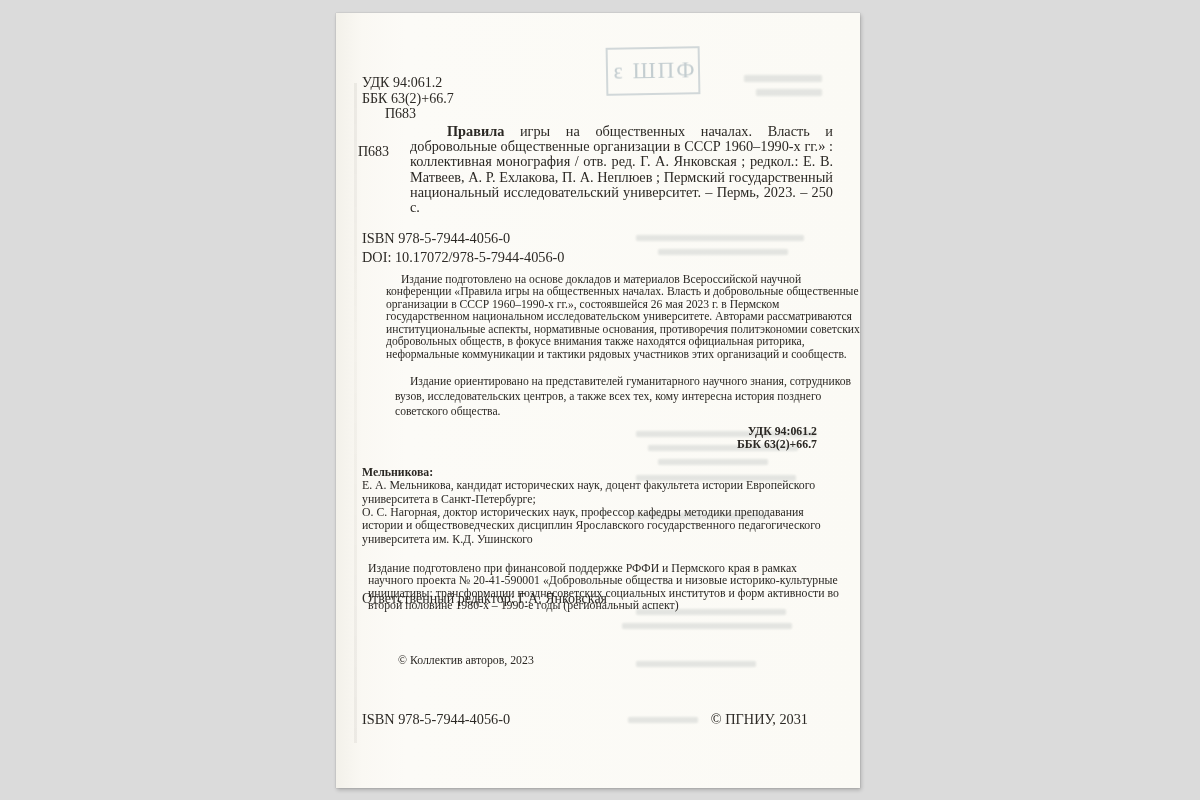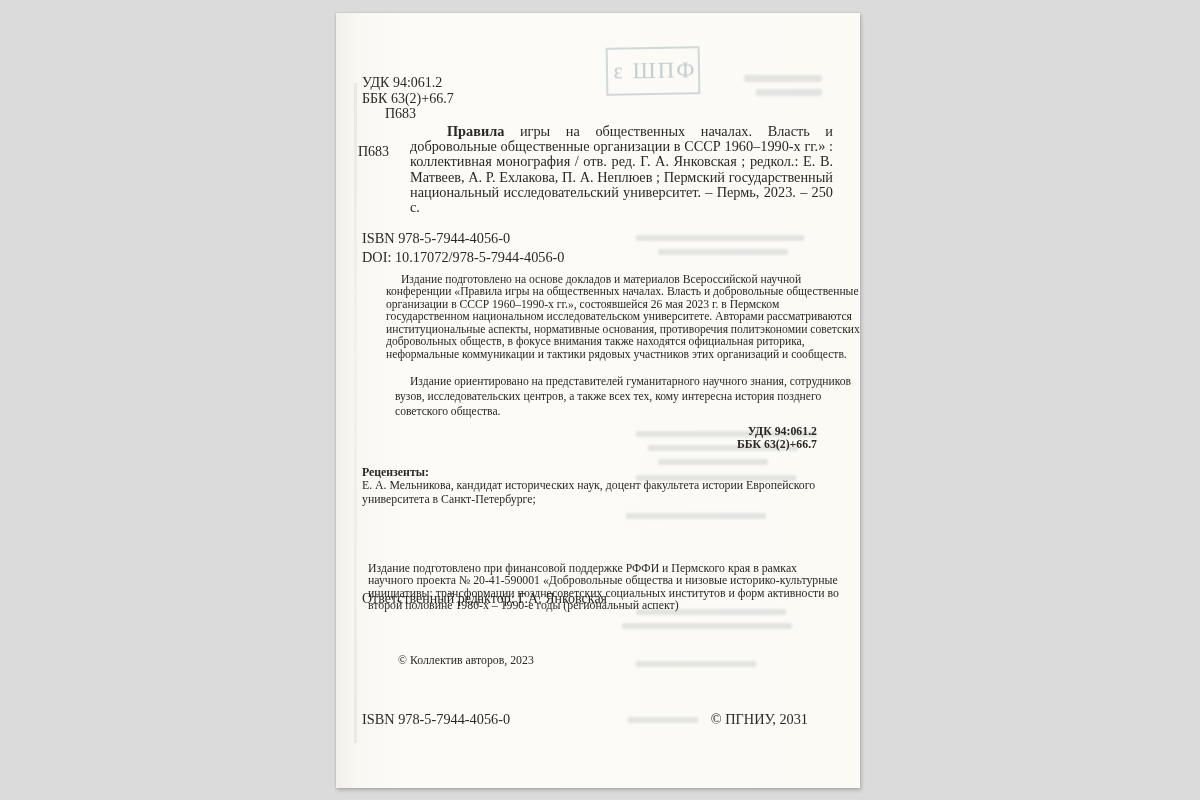--- a/index.html
+++ b/index.html
@@ -108,22 +108,23 @@
 
   <div class="block annot1">Издание подготовлено на основе докладов и материалов Всероссийской научной конференции «Правила игры на общественных началах. Власть и добровольные общественные организации в СССР 1960–1990-х гг.», состоявшейся 26 мая 2023 г. в Пермском государственном национальном исследовательском университете. Авторами рассматриваются институциональные аспекты, нормативные основания, противоречия политэкономии советских добровольных обществ, в фокусе внимания также находятся официальная риторика, неформальные коммуникации и тактики рядовых участников этих организаций и сообществ.</div>
   <div class="block annot2">Издание ориентировано на представителей гуманитарного научного знания, сотрудников вузов, исследовательских центров, а также всех тех, кому интересна история позднего советского общества.</div>
 
   <div class="block codes-right">
     <div>УДК 94:061.2</div>
     <div>ББК 63(2)+66.7</div>
   </div>
 
   <div class="block reviewers">
-    <div class="head">Рецензенты:</div>
+    <div class="head">Мельникова:</div>
     <div>Е. А. Мельникова, кандидат исторических наук, доцент факультета истории Европейского университета в Санкт-Петербурге;</div>
+    <div>О. С. Нагорная, доктор исторических наук, профессор кафедры методики преподавания истории и обществоведческих дисциплин Ярославского государственного педагогического университета им. К.Д. Ушинского</div>
   </div>
 
   <div class="block funding">Издание подготовлено при финансовой поддержке РФФИ и Пермского края в рамках научного проекта № 20-41-590001 «Добровольные общества и низовые историко-культурные инициативы: трансформации позднесоветских социальных институтов и форм активности во второй половине 1980-х – 1990-е годы (региональный аспект)</div>
 
   <div class="block editor">Ответственный редактор: Г.А. Янковская</div>
 
   <div class="block copyrights">
     <div>© Коллектив авторов, 2023</div>
   </div>
 

